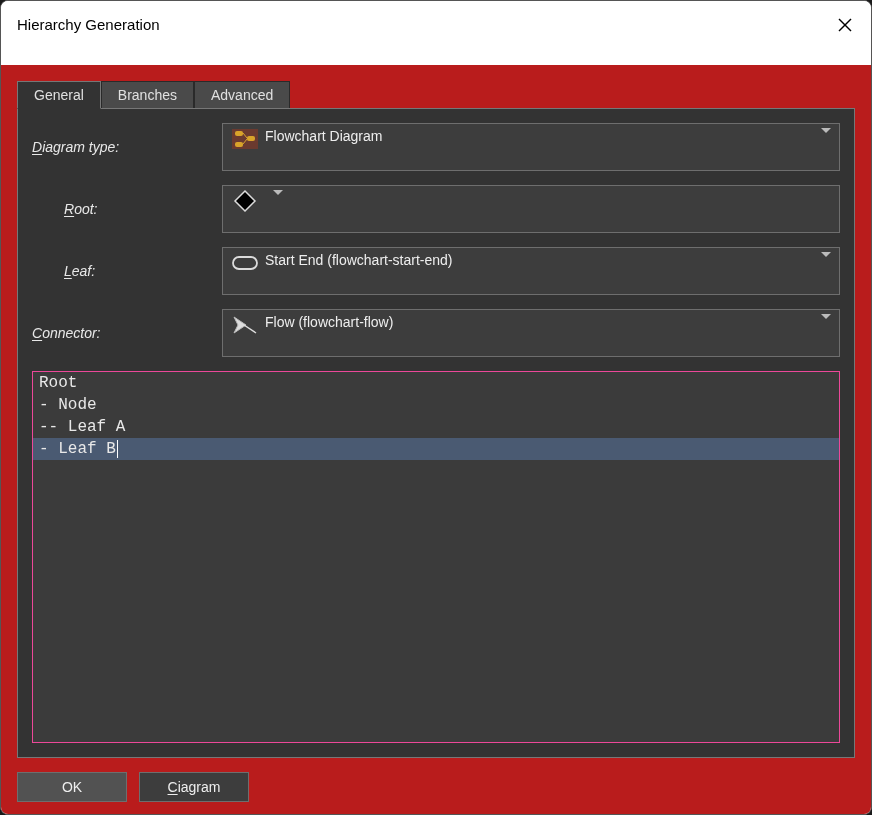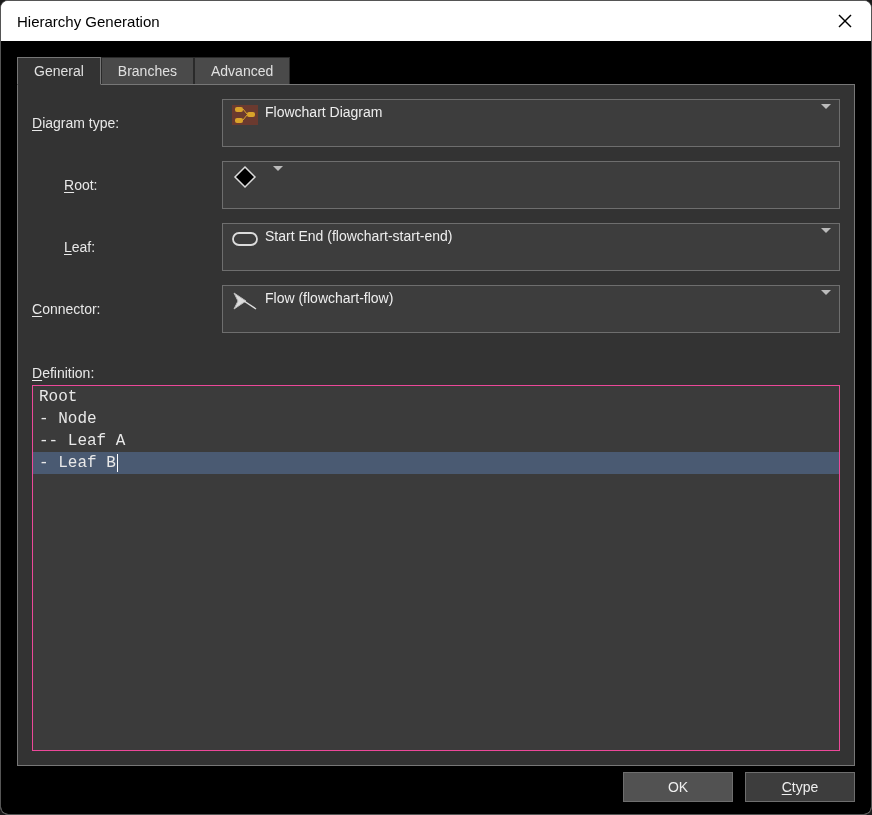--- a/index.html
+++ b/index.html
@@ -21,36 +21,37 @@
   flex-direction: column;
   overflow: hidden;
   border: 1px solid #555;
 }
 .titlebar {
   background: #fff;
   color: #000;
   display: flex;
   align-items: center;
   justify-content: space-between;
-  height: 40px;
+  height: 47px;
   padding: 0 12px 0 16px;
 }
 .titlebar-title { font-size: 15px; }
 .close-btn {
   width: 28px; height: 28px;
   display: flex; align-items: center; justify-content: center;
   cursor: pointer;
 }
 .close-btn svg { width: 14px; height: 14px; }
 .content {
   flex: 1;
-  background: #000000;
+  background: #b91c1c;
   padding: 16px 16px 12px 16px;
   display: flex;
   flex-direction: column;
+  margin-top: 17px;
 }
 .tabs-row { display: flex; }
 .tab {
   padding: 5px 16px;
   background: #4a4a4a;
   color: #e0e0e0;
   border: 1px solid #2a2a2a;
   border-bottom: none;
   cursor: pointer;
   font-size: 14px;
@@ -74,20 +75,21 @@
 }
 .form-row {
   display: flex;
   align-items: center;
   margin-bottom: 14px;
 }
 .form-label {
   width: 190px;
   color: #e8e8e8;
   font-size: 14px;
+  font-style: italic;
 }
 .form-label.indent { padding-left: 32px; }
 .underline-first { text-decoration: underline; text-underline-offset: 2px; }
 .dropdown {
   flex: 1;
   background: #3d3d3d;
   border: 1px solid #6e6e6e;
   height: 48px;
   display: flex;
   align-items: flex-start;
@@ -121,23 +123,22 @@
   overflow: auto;
   white-space: pre;
 }
 .def-line { padding: 0 6px; height: 22px; }
 .def-line.sel { background: #4a5a72; position: relative; }
 .caret {
   display:inline-block; width:1px; height:18px; background:#fff; vertical-align:middle; margin-left:1px;
 }
 .button-row {
   display: flex;
-  justify-content: flex-end;
   gap: 12px;
-  padding-top: 6px;
+  padding-top: 14px;
 }
 .btn {
   width: 110px;
   height: 30px;
   background: #3d3d3d;
   border: 1px solid #6e6e6e;
   color: #eee;
   font-size: 14px;
   cursor: pointer;
   display: flex;
@@ -220,26 +221,25 @@
             <svg width="26" height="20" viewBox="0 0 26 20">
                 <polygon points="2,2 14,10 2,18 6,10" fill="#ddd" stroke="#bbb" stroke-width="1"></polygon>
                 <line x1="12" y1="10" x2="24" y2="18" stroke="#ddd" stroke-width="1.5"></line>
               </svg>
           </span>
           <span class="dd-text">Flow (flowchart-flow)</span>
           <span class="chevron"></span>
         </div>
       </div>
 
-      <div class="def-label"><span class="underline-first">D</span><span>efinition:</span></div>
       <div class="def-area" id="def-area"><div class="def-line">Root</div><div class="def-line">- Node</div><div class="def-line">-- Leaf A</div><div class="def-line sel">- Leaf B<span class="caret"></span></div></div>
 
     </div>
 
     <div class="button-row">
       <div class="btn primary">OK</div>
       <div class="btn">
           <span class="underline-first">C</span>
-          <span>type</span>
+          <span>iagram</span>
         </div>
     </div>
   </div>
 </div>
 
 </body></html>

